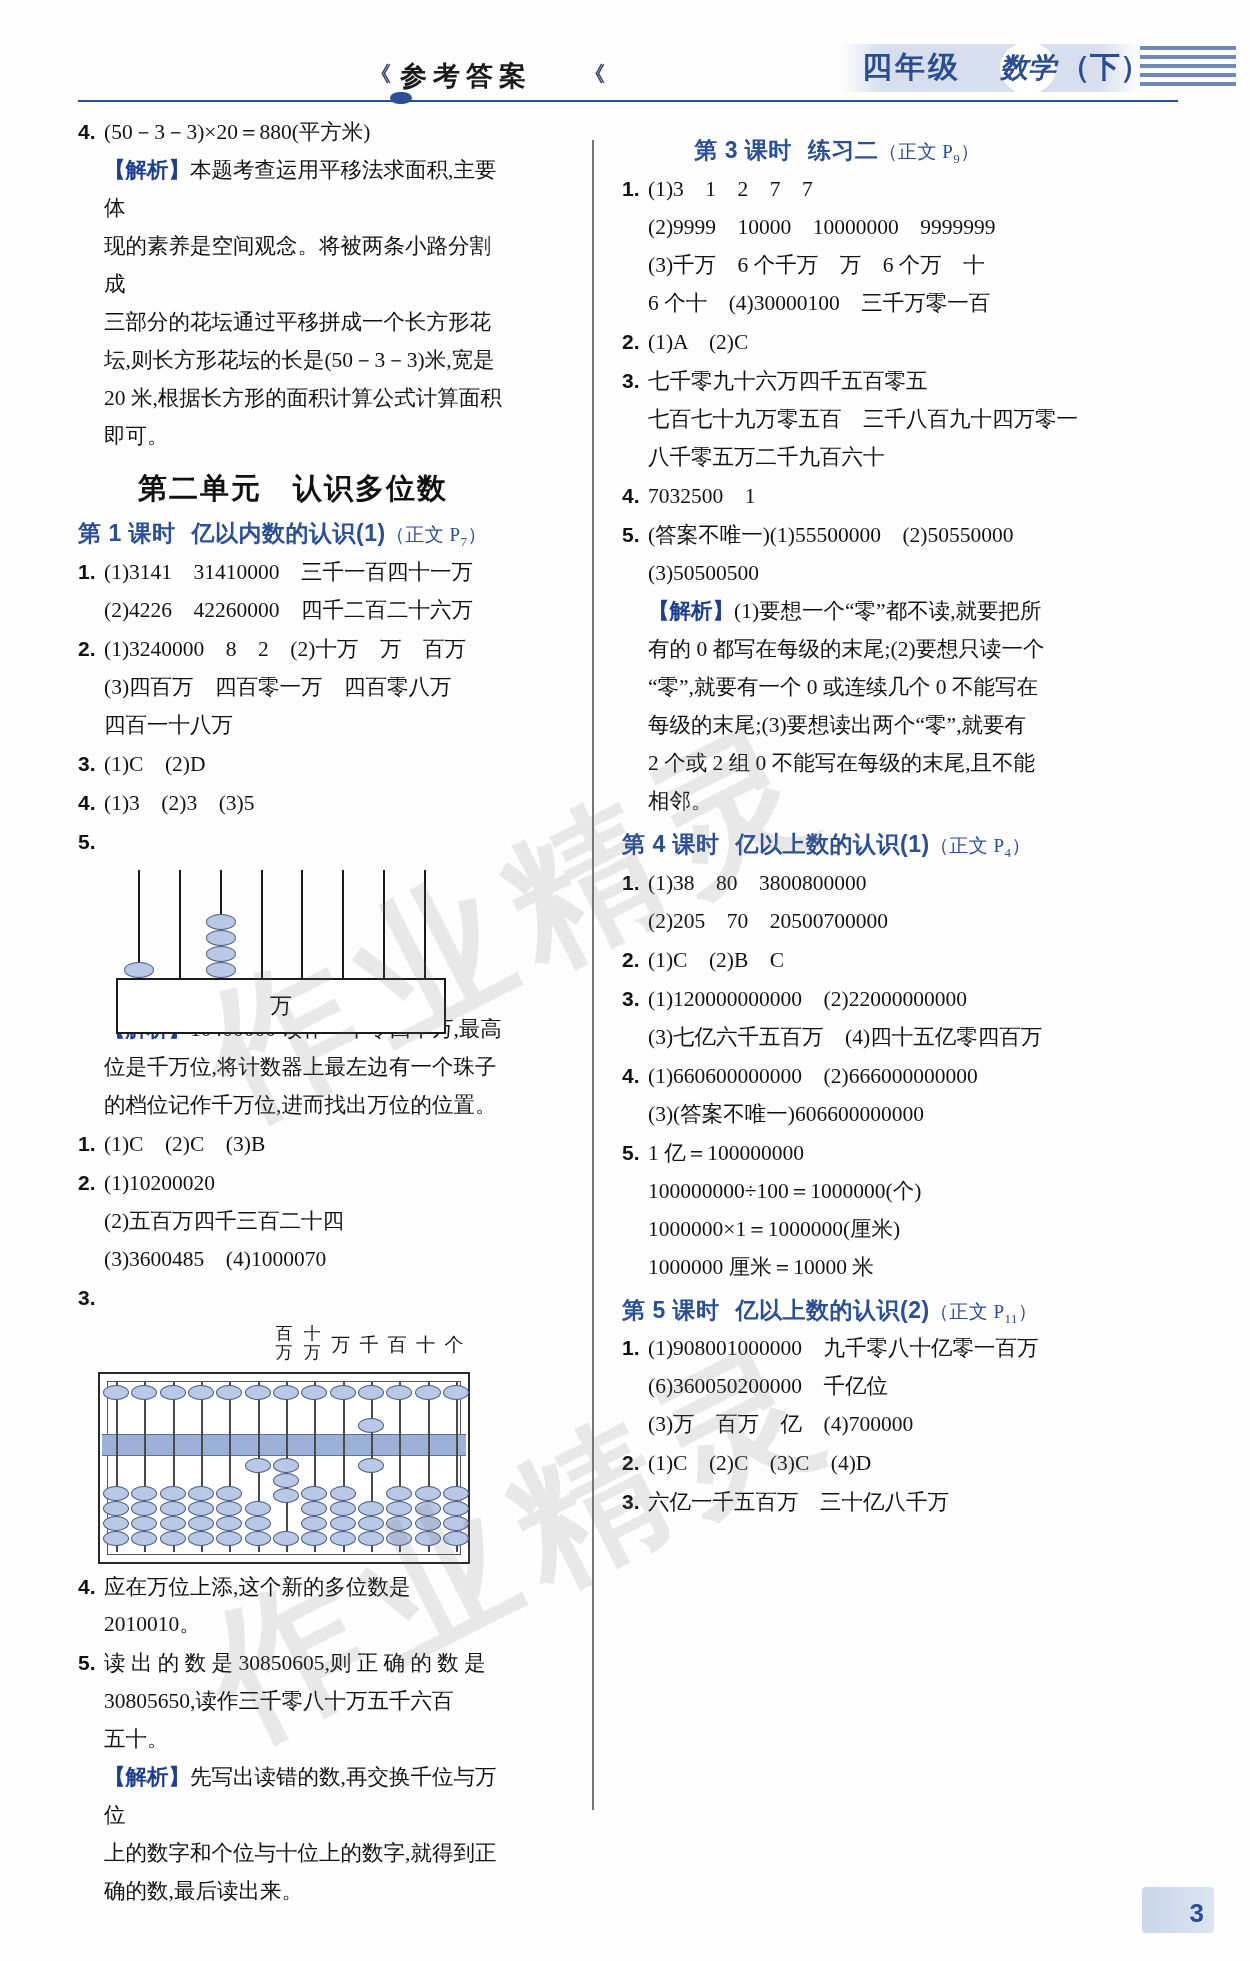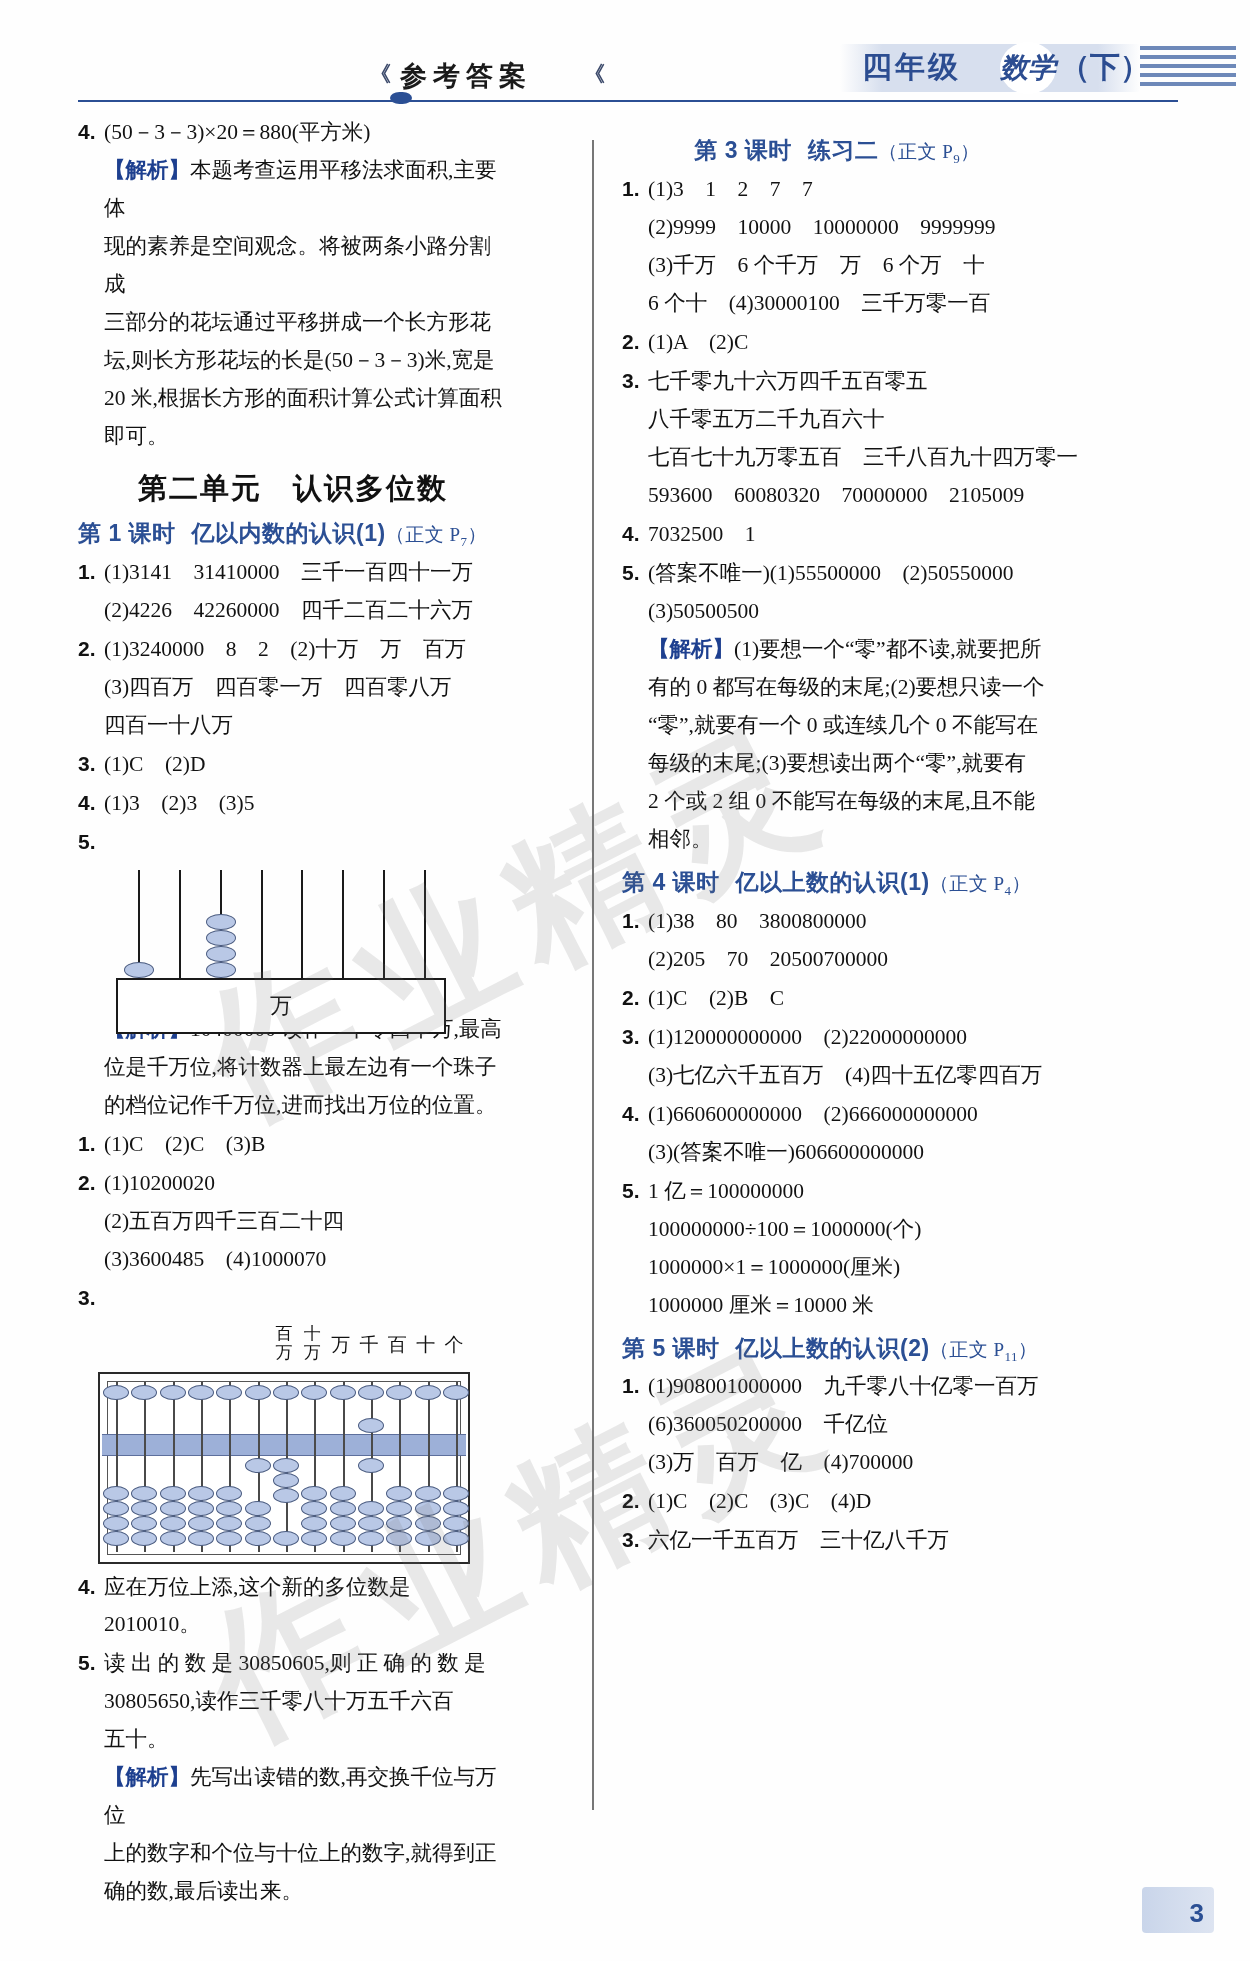--- a/index.html
+++ b/index.html
@@ -462,23 +462,22 @@
 
     <div class="qline">
       <span class="qnum">2.</span>
       <span class="qbody">(1)A　(2)C</span>
     </div>
 
     <div class="qline">
       <span class="qnum">3.</span>
       <span class="qbody">七千零九十六万四千五百零五</span>
     </div>
+    <div class="qline cont nowrapflow">七百七十九万零五百　三千八百九十四万零一</div>
     <div class="qline cont">八千零五万二千九百六十</div>
-    <div class="qline cont nowrapflow">七百七十九万零五百　三千八百九十四万零一</div>
-    <div class="qline cont">593600　60080320　70000000　2105009</div>
 
     <div class="qline">
       <span class="qnum">4.</span>
       <span class="qbody">7032500　1</span>
     </div>
 
     <div class="qline">
       <span class="qnum">5.</span>
       <span class="qbody">(答案不唯一)(1)55500000　(2)50550000</span>
     </div>

